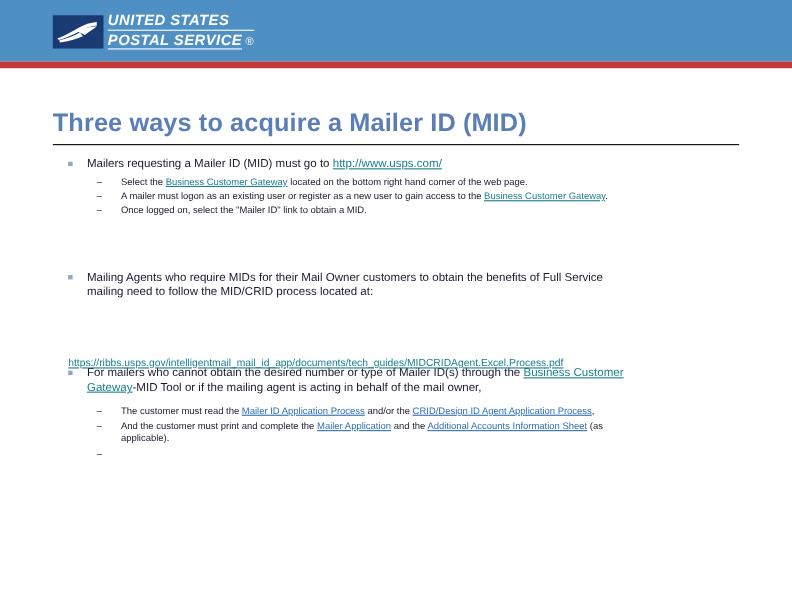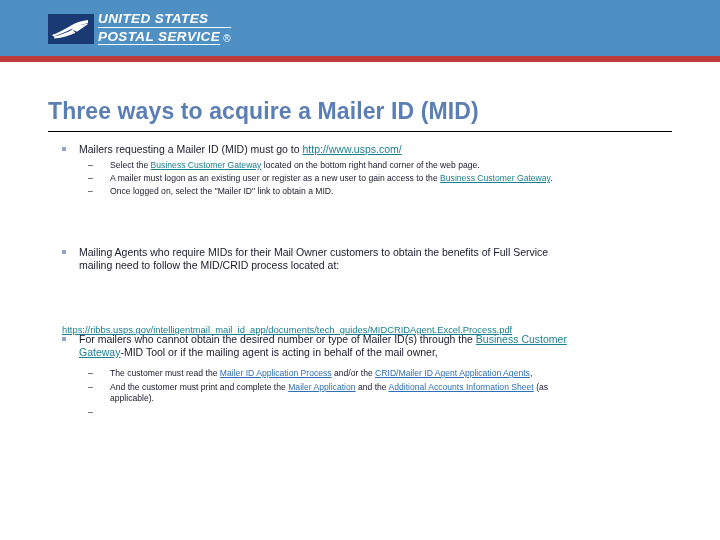--- a/index.html
+++ b/index.html
@@ -226,21 +226,21 @@
   </div>
 
   <div id="block-3">
     <div class="bullet-l1">
       <span class="marker-sq"></span>
       <span>For mailers who cannot obtain the desired number or type of Mailer ID(s) through the </span><span class="doc-link">Business Customer Gateway</span><span>-MID Tool or if the mailing agent is acting in behalf of the mail owner,</span>
     </div>
 
     <div class="bullet-l2" style="margin-top:9px;">
       <span class="marker-dash">–</span>
-      <span>The customer must read the </span><span class="doc-link-blue">Mailer ID Application Process</span><span> and/or the </span><span class="doc-link-blue">CRID/Mailer ID Agent Application Agents</span><span>,</span>
+      <span>The customer must read the </span><span class="doc-link-blue">Mailer ID Application Process</span><span> and/or the </span><span class="doc-link-blue">CRID/Design ID Agent Application Process</span><span>,</span>
     </div>
 
     <div class="bullet-l2" style="margin-top:3px;">
       <span class="marker-dash">–</span>
       <span>And  the customer must print and complete the </span><span class="doc-link-blue">Mailer Application</span><span> and the </span><span class="doc-link-blue">Additional Accounts Information Sheet</span><span> (as applicable).</span>
     </div>
 
     <div class="bullet-l2" style="margin-top:3px;">
       <span class="marker-dash">–</span>
     </div>

